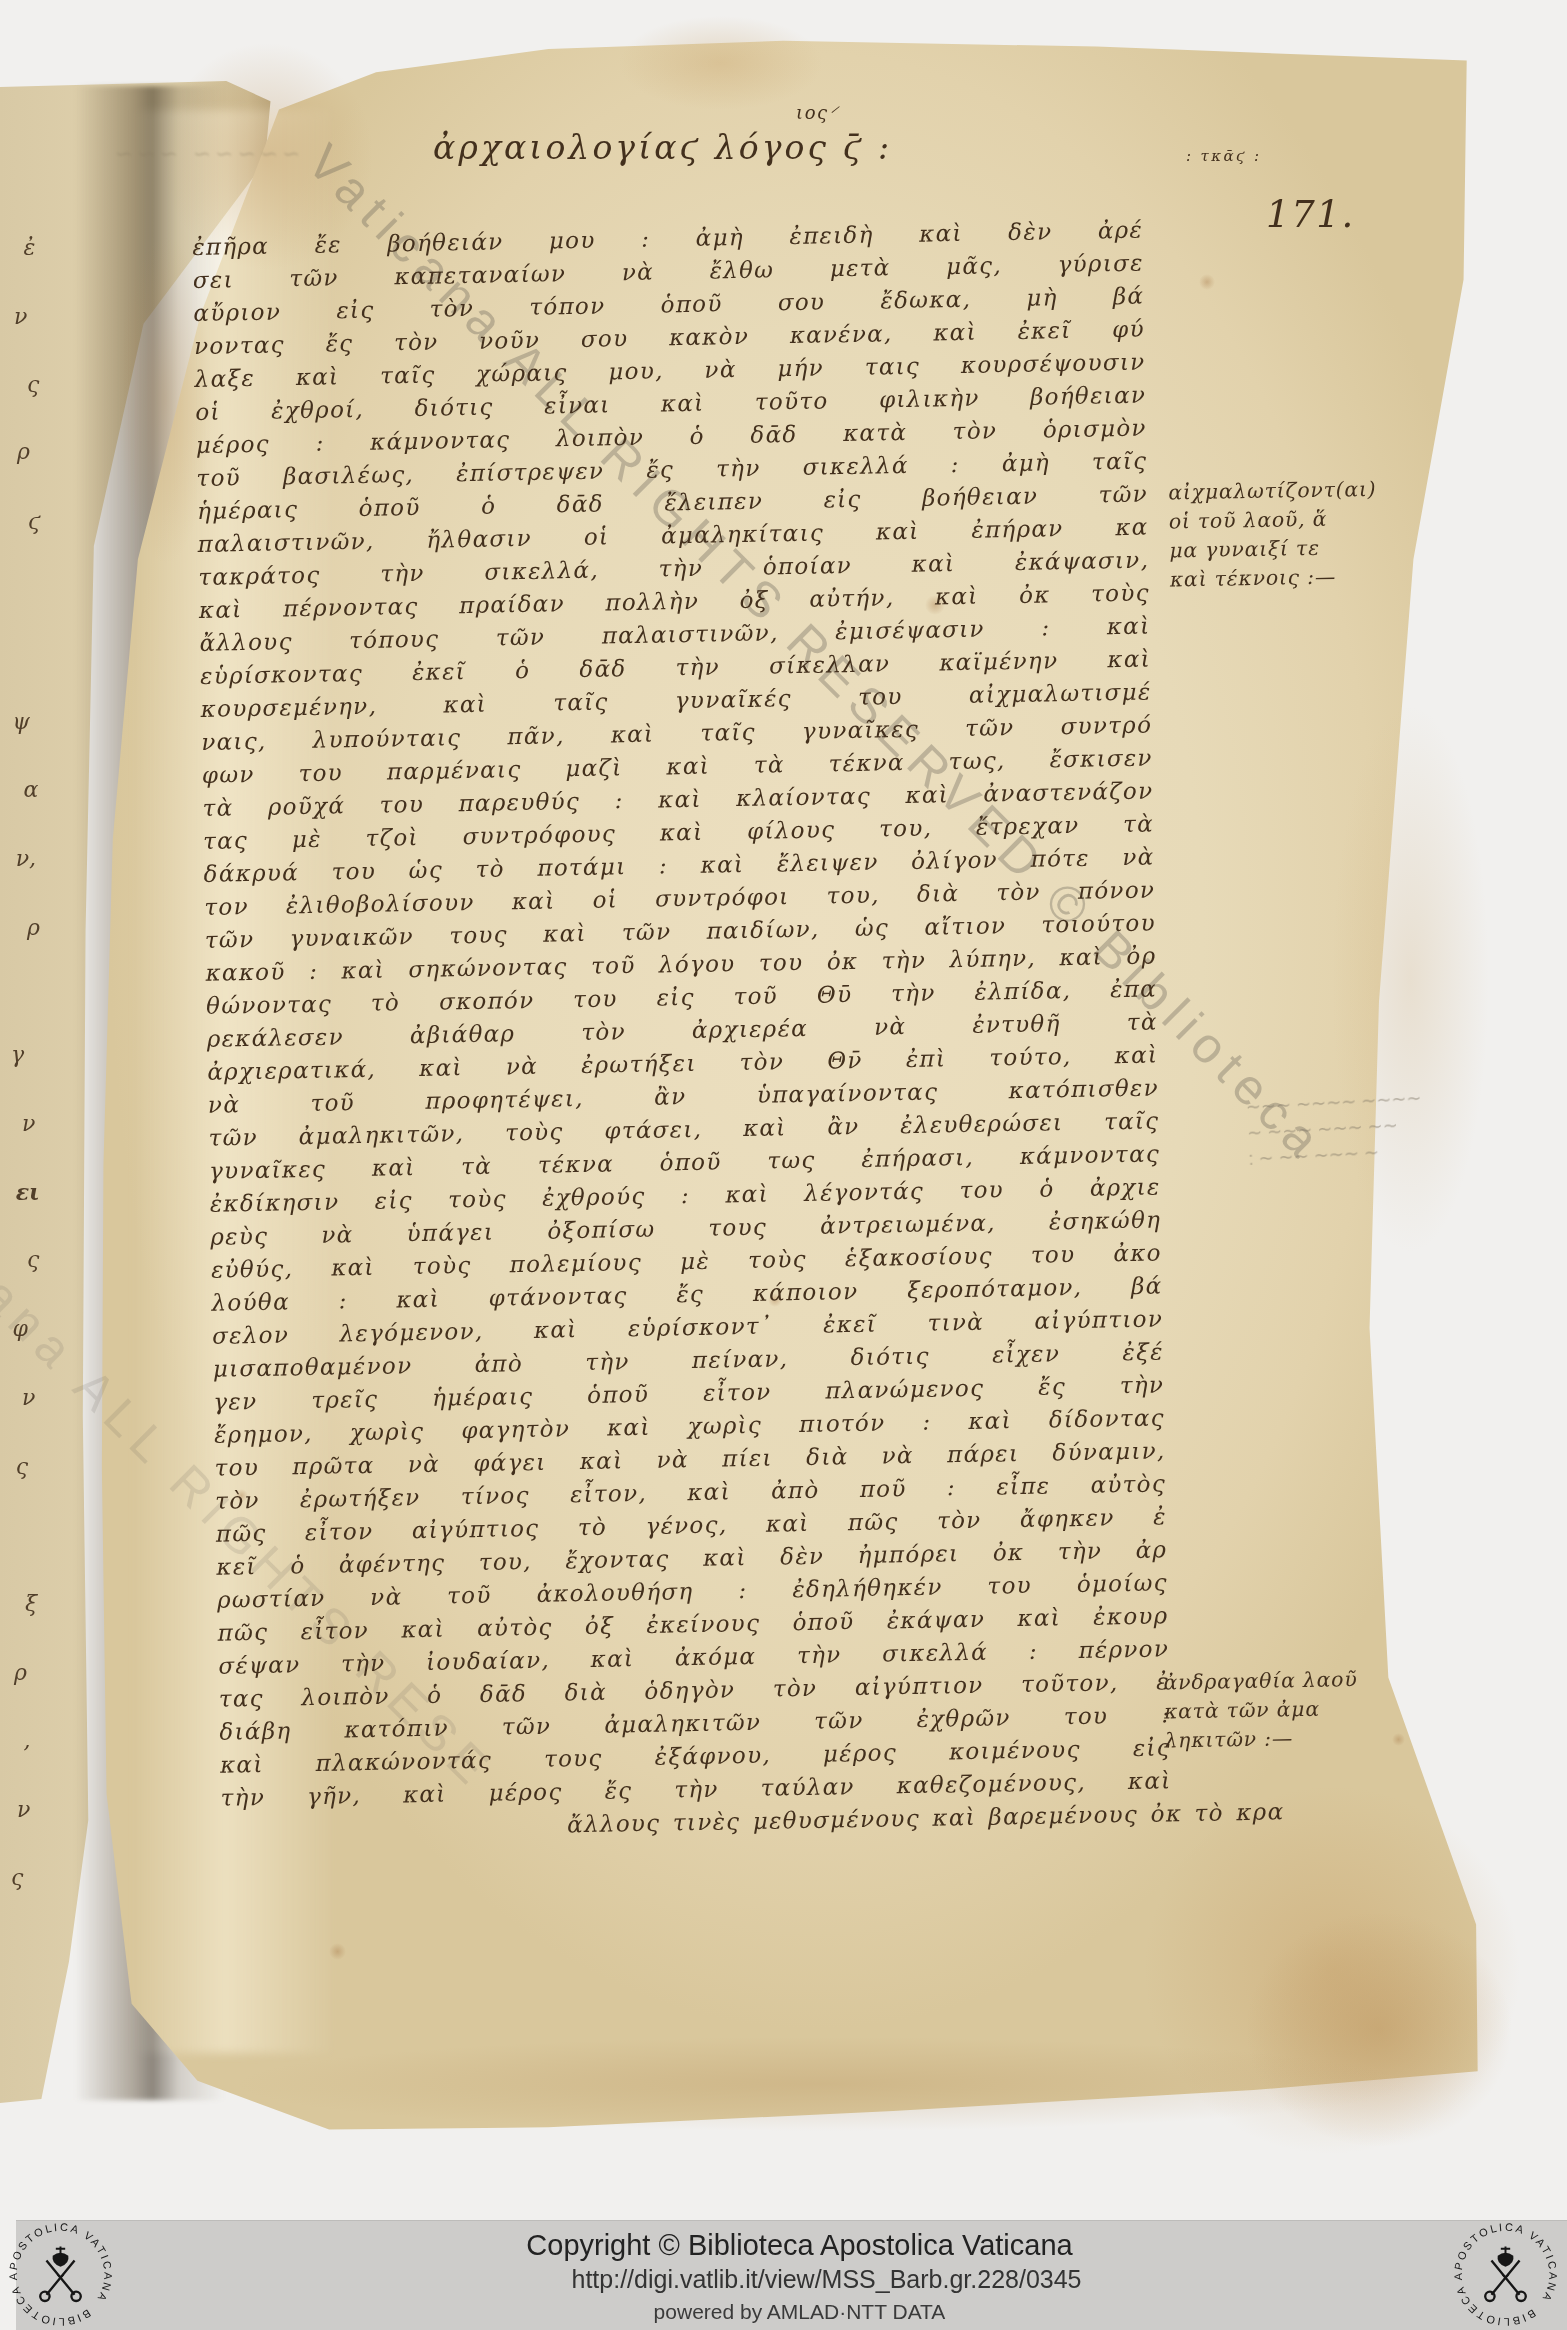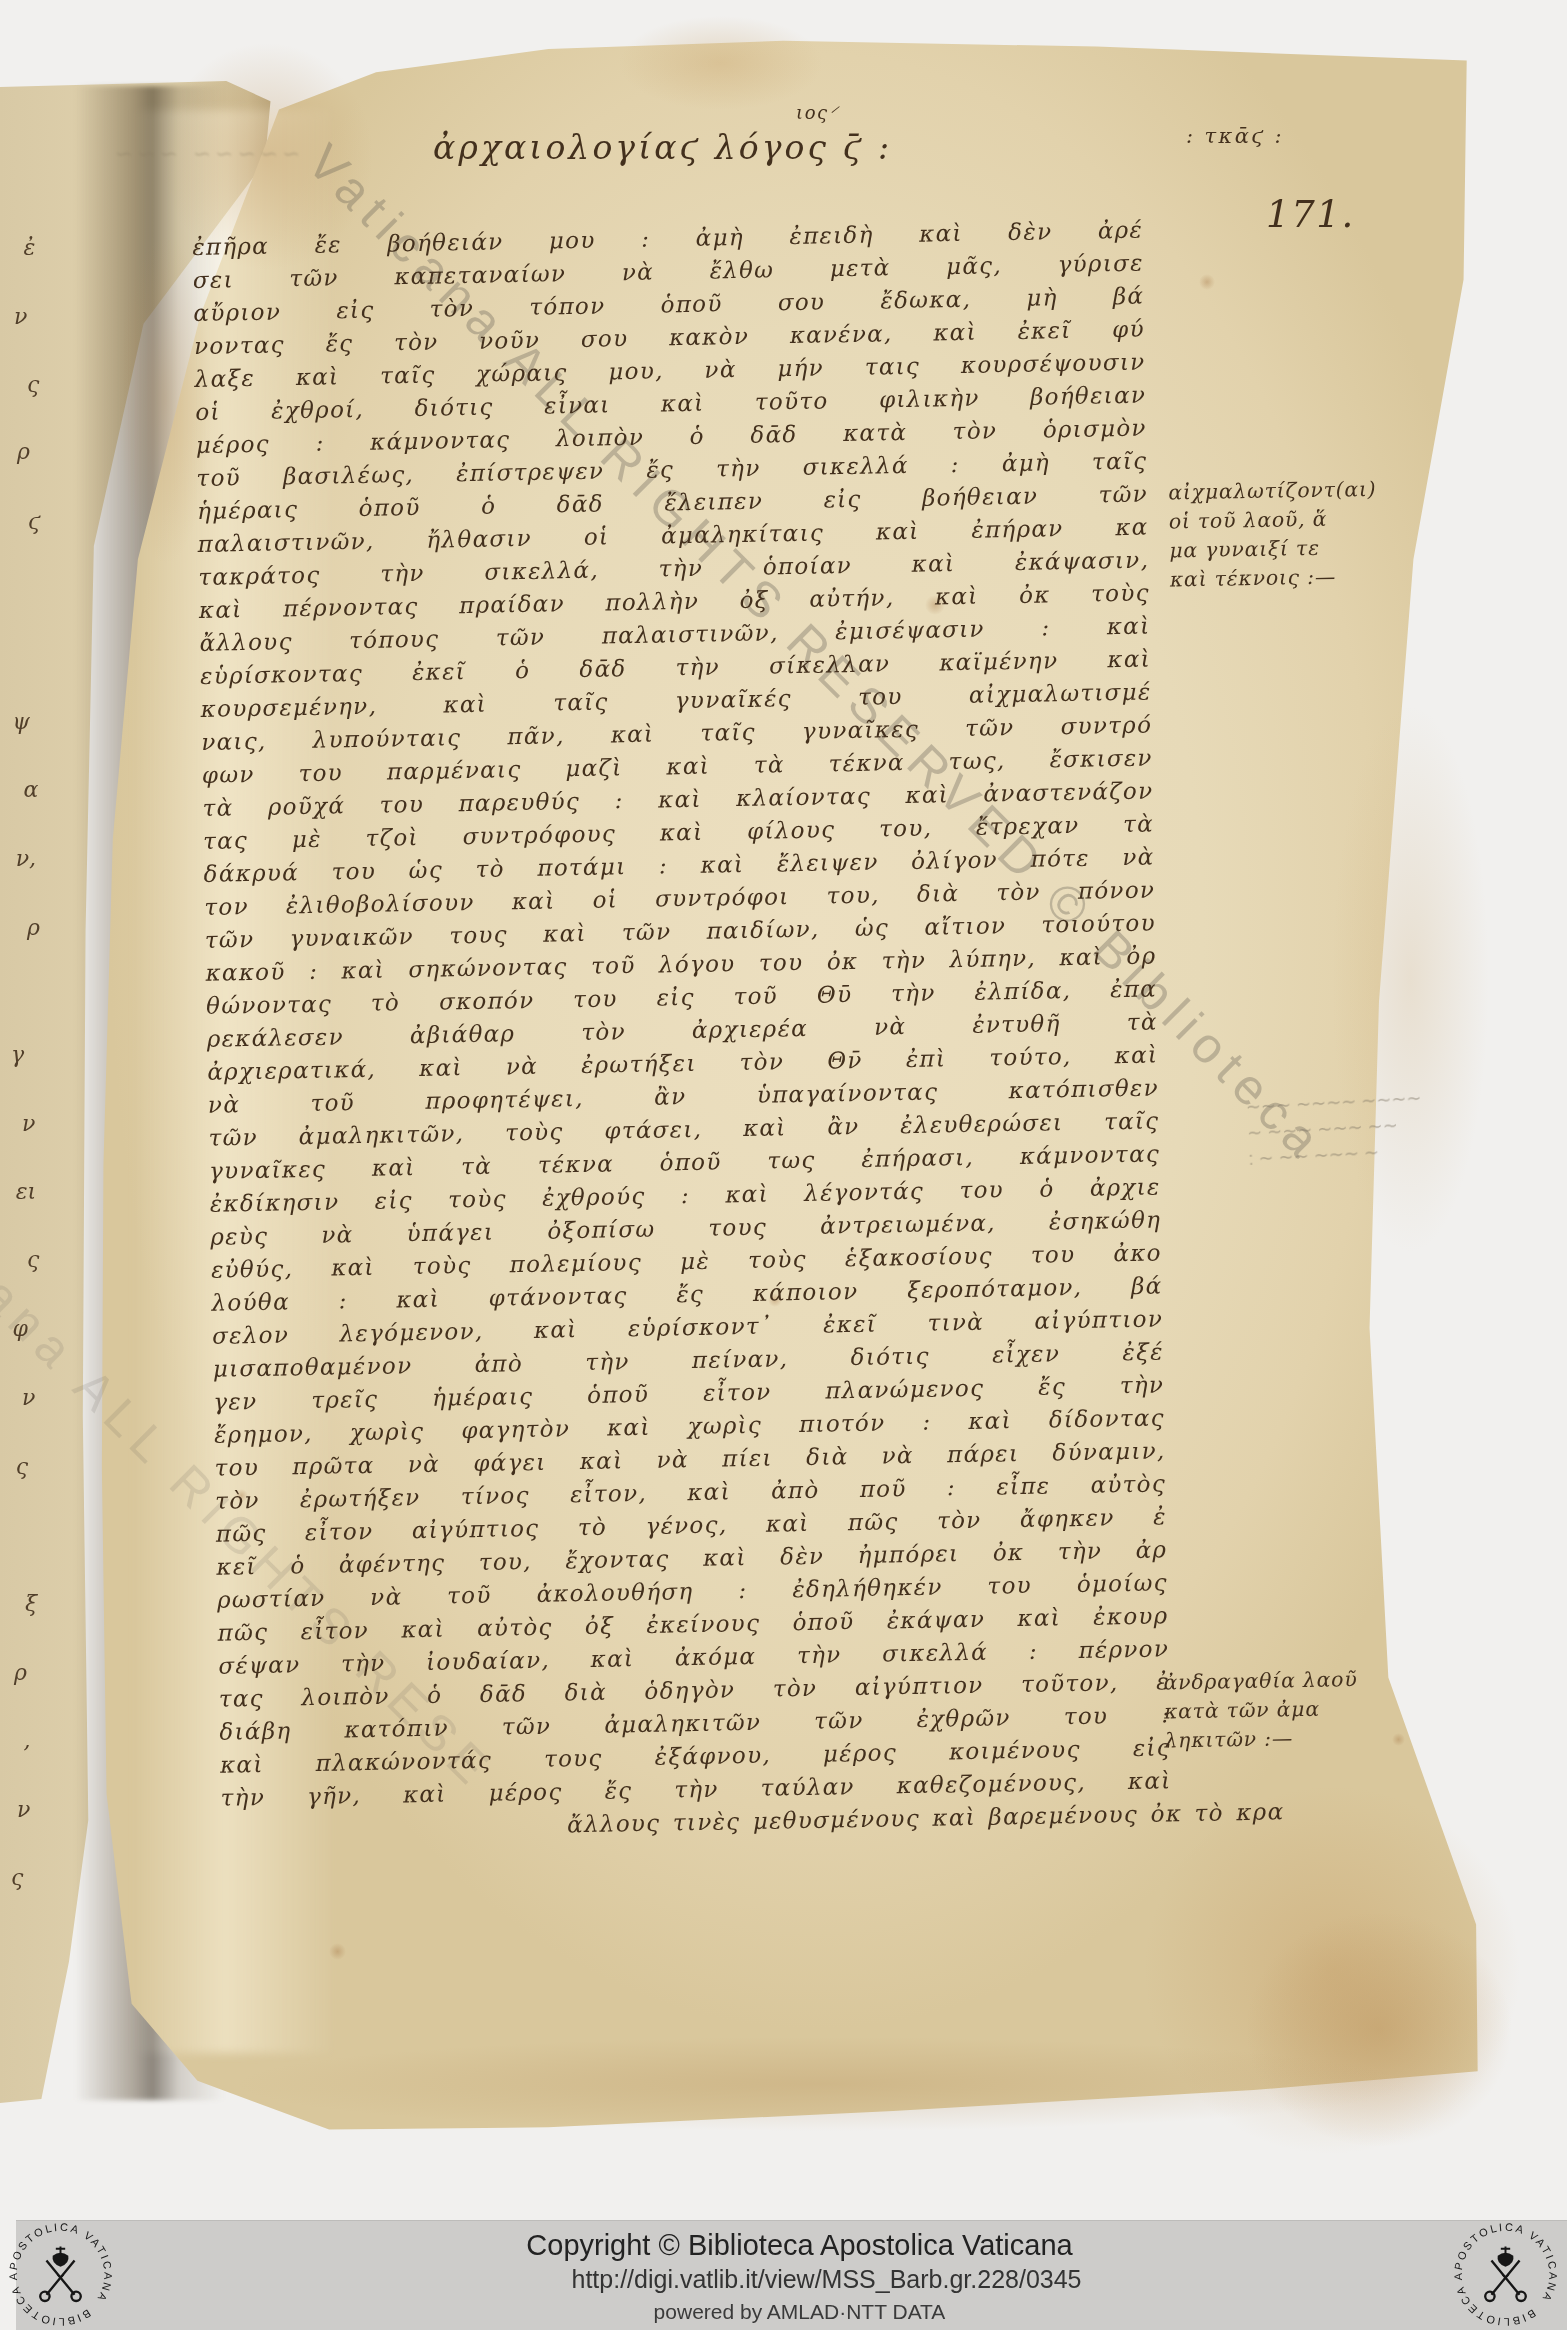--- a/index.html
+++ b/index.html
@@ -51,21 +51,21 @@
     position:absolute;transform-origin:0 0;transform:rotate(45deg);
     font-family:"Liberation Sans",sans-serif;font-size:50px;letter-spacing:8.6px;
     white-space:nowrap;pointer-events:none;
   }
   .wm1{left:337px;top:133px;color:rgba(104,97,86,.34);}
   .wm2{left:-439px;top:815px;color:rgba(104,97,86,.15);}
   
   .ink{font-family:"DejaVu Serif","Liberation Serif",serif;font-style:italic;color:#43301d;}
   .header-title{position:absolute;left:433px;top:128px;font-size:33px;letter-spacing:3.1px;}
   .header-sup{position:absolute;left:796px;top:100px;font-size:18px;letter-spacing:1.6px;}
-  .quire-mark{position:absolute;left:1186px;top:124px;font-size:21px;letter-spacing:2.4px;}
+  .quire-mark{position:absolute;left:1186px;top:147px;font-size:15px;letter-spacing:2.4px;}
   .folio-number{position:absolute;left:1266px;top:193px;font-size:37px;letter-spacing:1.6px;}
   .bodytext{
     position:absolute;left:192px;top:234px;width:951px;
     transform:rotate(-1.05deg);transform-origin:0 0;
   }
   .bodytext .ln{
     height:33px;font-size:23px;letter-spacing:1.3px;word-spacing:3.9px;
     text-align:justify;text-align-last:justify;white-space:nowrap;
   }
   .bodytext .ln:last-child{margin-left:346px;width:544px;}
@@ -105,21 +105,21 @@
     <span class="frag" style="top: 304px; left: 14px;"><span>ν</span></span>
     <span class="frag" style="top: 372px; left: 27px;"><span>ς</span></span>
     <span class="frag" style="top: 439px; left: 17px;"><span>ρ</span></span>
     <span class="frag" style="top: 509px; left: 28px;"><span>ϛ</span></span>
     <span class="frag" style="top: 709px; left: 12.5px;"><span>ψ</span></span>
     <span class="frag" style="top: 777px; left: 23.5px;"><span>α</span></span>
     <span class="frag" style="top: 846px; left: 15.7px;"><span>ν,</span></span>
     <span class="frag" style="top: 915px; left: 27px;"><span>ρ</span></span>
     <span class="frag" style="top: 1042px; left: 11px;"><span>γ</span></span>
     <span class="frag" style="top: 1111px; left: 22px;"><span>ν</span></span>
-    <span class="frag" style="top: 1179px; left: 15.7px;"><span>ει</span></span>
+    <span class="frag" style="top: 1179px; left: 15.7px; font-weight: bold;"><span>ει</span></span>
     <span class="frag" style="top: 1247px; left: 27px;"><span>ς</span></span>
     <span class="frag" style="top: 1316px; left: 12.5px;"><span>φ</span></span>
     <span class="frag" style="top: 1385px; left: 22px;"><span>ν</span></span>
     <span class="frag" style="top: 1454px; left: 15.7px;"><span>ς</span></span>
     <span class="frag" style="top: 1591px; left: 25px;"><span>ξ</span></span>
     <span class="frag" style="top: 1660px; left: 14px;"><span>ρ</span></span>
     <span class="frag" style="top: 1728px; left: 23.5px;"><span>,</span></span>
     <span class="frag" style="top: 1797px; left: 17px;"><span>ν</span></span>
     <span class="frag" style="top: 1865px; left: 11px;"><span>ς</span></span>
   </div>

